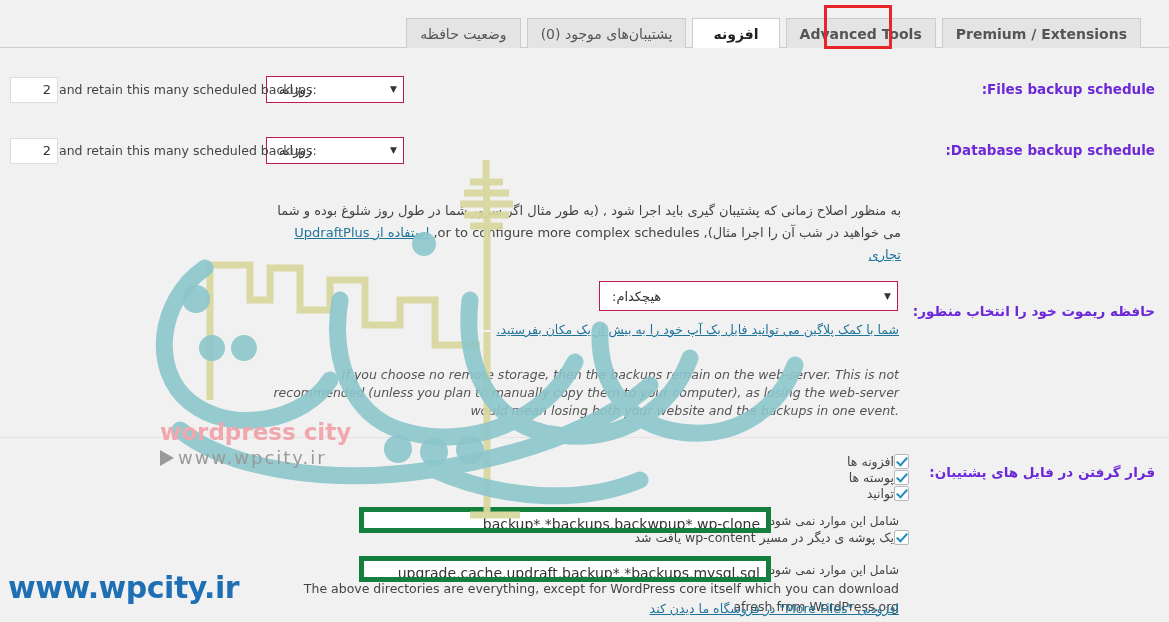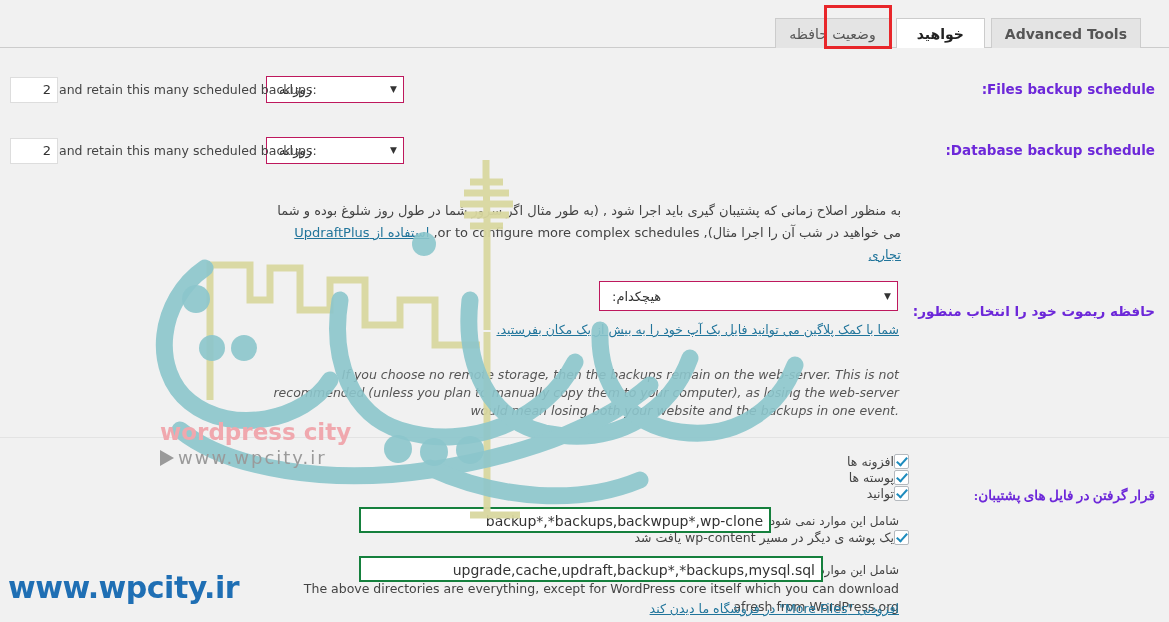--- a/index.html
+++ b/index.html
@@ -205,21 +205,21 @@
     border-width: 0 2px 2px 0;
     transform: rotate(42deg);
   }
   .cblabel { }
 
   
   .tinput {
     position: absolute;
     height: 26px;
     background: #fff;
-    border: 2px solid #15803d;
+    border: 5px solid #15803d;
     box-sizing: border-box;
     font-size: 14px;
     color: #333;
     padding: 0 6px;
     direction: ltr;
     text-align: right;
     line-height: 24px;
     white-space: nowrap;
     overflow: hidden;
     font-family: "DejaVu Sans", "Liberation Sans", sans-serif;
@@ -285,22 +285,24 @@
       <path d="M160 450 L160 466 L174 458 Z"></path>
     </g>
     <text x="178" y="464" font-family="DejaVu Sans, Liberation Sans, sans-serif" font-size="18" fill="#9a9a9a" letter-spacing="2" direction="ltr">www.wpcity.ir</text>
   </svg>
 </div>
 
 <div id="watermark-url">www.wpcity.ir</div>
 
 <div id="tabbar">
   <div id="tabs">
+    <div class="tab ltr">Premium / Extensions</div>
     <div class="tab ltr">Advanced Tools</div>
-    <div class="tab active" style="padding:0 20px;">خواهید</div>
+    <div class="tab active" style="padding:0 20px;">افزونه</div>
+    <div class="tab">پشتیبان‌های موجود (0)</div>
     <div class="tab" style="margin-left:0;">وضعیت حافظه</div>
   </div>
   <div class="tab-highlight" style="left:824px; top:5px; width:68px; height:44px;"></div>
 </div>
 
 <div class="rlabel" style="top:81px;">Files backup schedule:</div>
 
 <div class="sel" style="left:266px; top:76px; width:138px;">
   <span class="sel-val">روزانه</span>
   <span class="caret">▼</span>
@@ -336,21 +338,21 @@
   <span class="sel-val">هیچکدام:</span>
   <span class="caret">▼</span>
 </div>
 
 <a class="lnk" href="#" style="position:absolute; right:270px; top:322px; font-size:12.5px;">شما با کمک پلاگین می توانید فایل بک آپ خود را به بیش از یک مکان بفرستید.</a>
 
 <div class="ital" style="right:270px; top:366px; width:632px; text-align:right;">If you choose no remote storage, then the backups remain on the web-server. This is not recommended (unless you plan to manually copy them to your computer), as losing the web-server would mean losing both your website and the backups in one event.</div>
 
 <div class="hr" style="top:437px;"></div>
 
-<div class="rlabel" style="top:487px;font-family:Liberation Serif, serif;">قرار گرفتن در فایل های پشتیبان:</div>
+<div class="rlabel" style="top:464px;">قرار گرفتن در فایل های پشتیبان:</div>
 
 <div class="cbrow" style="right:260px; top:454px;">
   <div class="cbox checked"></div>
   <span class="cblabel">افزونه ها</span>
 </div>
 <div class="cbrow" style="right:260px; top:470px;">
   <div class="cbox checked"></div>
   <span class="cblabel">پوسته ها</span>
 </div>
 <div class="cbrow" style="right:260px; top:486px;">
@@ -360,17 +362,17 @@
 
 <div class="excl-label" style="right:270px; top:514px;">شامل این موارد نمی شود:</div>
 <div class="tinput" style="left:359px; top:507px; width:412px;">backup*,*backups,backwpup*,wp-clone</div>
 
 <div class="cbrow" style="right:260px; top:530px;">
   <div class="cbox checked"></div>
   <span class="cblabel">یک پوشه ی دیگر در مسیر wp-content یافت شد</span>
 </div>
 
 <div class="excl-label" style="right:270px; top:563px;">شامل این موارد نمی شود:</div>
-<div class="tinput" style="left:359px; top:556px; width:464px;">upgrade,cache,updraft,backup*,*backups,mysql.sql</div>
+<div class="tinput" style="left:359px; top:556px; width:412px;">upgrade,cache,updraft,backup*,*backups,mysql.sql</div>
 
 <div class="para" style="right:270px; top:580px; width:632px; direction:ltr; text-align:right; font-size:12.5px; line-height:18px;">The above directories are everything, except for WordPress core itself which you can download afresh from WordPress.org</div>
 
 <a class="lnk" href="#" style="position:absolute; right:270px; top:601px; font-size:12.5px;">افزودنی "More Files" در فروشگاه ما دیدن کند</a>
 
 </body></html>

